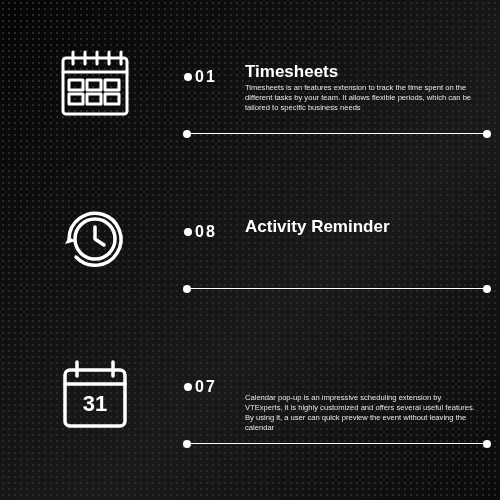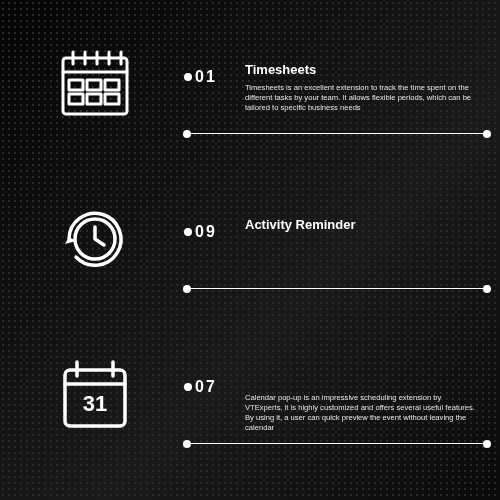--- a/index.html
+++ b/index.html
@@ -16,21 +16,21 @@
   position:absolute;left:55px;top:14px;width:80px;height:80px;
 }
 .icon svg{width:100%;height:100%;display:block}
 .num{
   position:absolute;left:195px;top:38px;width:36px;
   font-size:16px;font-weight:700;letter-spacing:2px;
 }
 .num::before{content:"";position:absolute;left:-11px;top:52%;width:8px;height:8px;border-radius:50%;background:#fff;transform:translateY(-50%);}
 .title{
   position:absolute;left:245px;top:32px;
-  font-size:13px;font-weight:700;
+  font-size:17px;font-weight:700;
 }
 .desc{
   position:absolute;left:245px;top:53px;width:230px;
   font-size:7.6px;line-height:1.3;color:#e6e6e6;font-weight:400;
 }
 .underline{
   position:absolute;left:187px;top:103px;height:1px;width:300px;background:#fff;
 }
 .underline::before,.underline::after{
   content:"";position:absolute;width:8px;height:8px;border-radius:50%;background:#fff;top:-3.5px;
@@ -46,34 +46,34 @@
     <svg viewBox="0 0 80 80" fill="none" stroke="#fff" stroke-width="3" stroke-linecap="round" stroke-linejoin="round">
       <rect x="8" y="14" width="64" height="56" rx="3"></rect>
       <path d="M8 28 H72"></path>
       <path d="M18 8 v12 M30 8 v12 M42 8 v12 M54 8 v12 M66 8 v12"></path>
       <path d="M14 36 h14 v10 h-14z M32 36 h14 v10 h-14z M50 36 h14 v10 h-14z"></path>
       <path d="M14 50 h14 v10 h-14z M32 50 h14 v10 h-14z M50 50 h14 v10 h-14z"></path>
     </svg>
   </div>
   <div class="num">01</div>
   <div class="title">Timesheets</div>
-  <div class="desc">Timesheets is an excellent extension to track the time spent on the different tasks by your team. It allows flexible periods, which can be tailored to specific business needs</div>
+  <div class="desc">Timesheets is an features extension to track the time spent on the different tasks by your team. It allows flexible periods, which can be tailored to specific business needs</div>
   <div class="underline"></div>
 </div>
 
 <div class="item" style="top:185px">
   <div class="icon">
     <svg viewBox="0 0 80 80" fill="none" stroke="#fff" stroke-width="3.5" stroke-linecap="round" stroke-linejoin="round">
       <path d="M14 40 a26 26 0 1 1 7 18"></path>
       <path d="M10 45 l4 -7 l7 4" fill="#fff" stroke="none"></path>
       <circle cx="40" cy="40" r="20"></circle>
       <path d="M40 28 v12 l9 6"></path>
     </svg>
   </div>
-  <div class="num">09</div>
+  <div class="num">08</div>
   <div class="title">Activity Reminder</div>
   <div class="underline"></div>
 </div>
 
 <div class="item" style="top:340px">
   <div class="icon">
     <svg viewBox="0 0 80 80" fill="none" stroke="#fff" stroke-width="3.5" stroke-linecap="round" stroke-linejoin="round">
       <rect x="10" y="16" width="60" height="56" rx="5"></rect>
       <path d="M10 30 H70"></path>
       <path d="M22 8 v14 M58 8 v14"></path>

